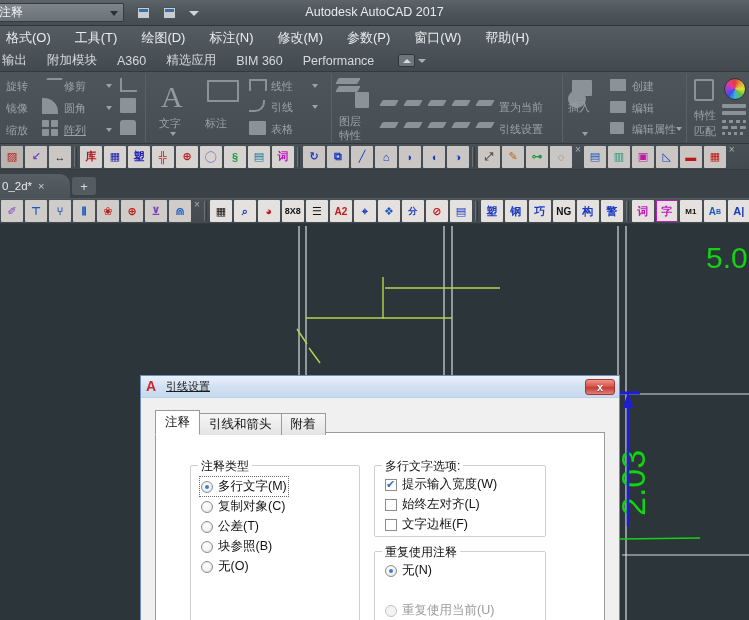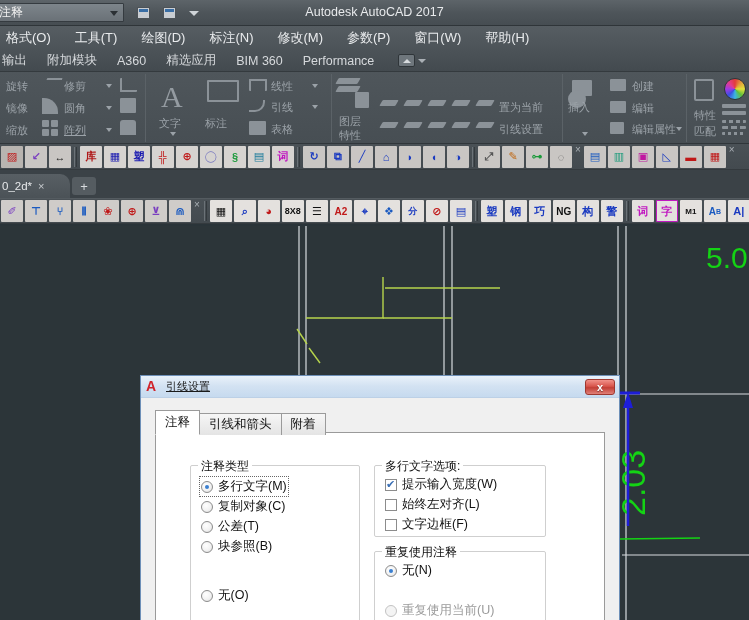--- a/index.html
+++ b/index.html
@@ -584,21 +584,21 @@
           <span>复制对象(C)</span>
         </div>
         <div class="opt" style="left:10px;top:52px;">
           <span class="radio"></span>
           <span>公差(T)</span>
         </div>
         <div class="opt" style="left:10px;top:72px;">
           <span class="radio"></span>
           <span>块参照(B)</span>
         </div>
-        <div class="opt" style="left:10px;top:92px;margin-top:29px;">
+        <div class="opt" style="left:10px;top:92px;">
           <span class="radio"></span>
           <span>无(O)</span>
         </div>
       </div>
 
       <div class="group" style="left:218px;top:32px;width:172px;height:72px;">
         <span class="glabel">多行文字选项:</span>
 
         <div class="opt" style="left:10px;top:10px;">
           <span class="chk on"></span>

